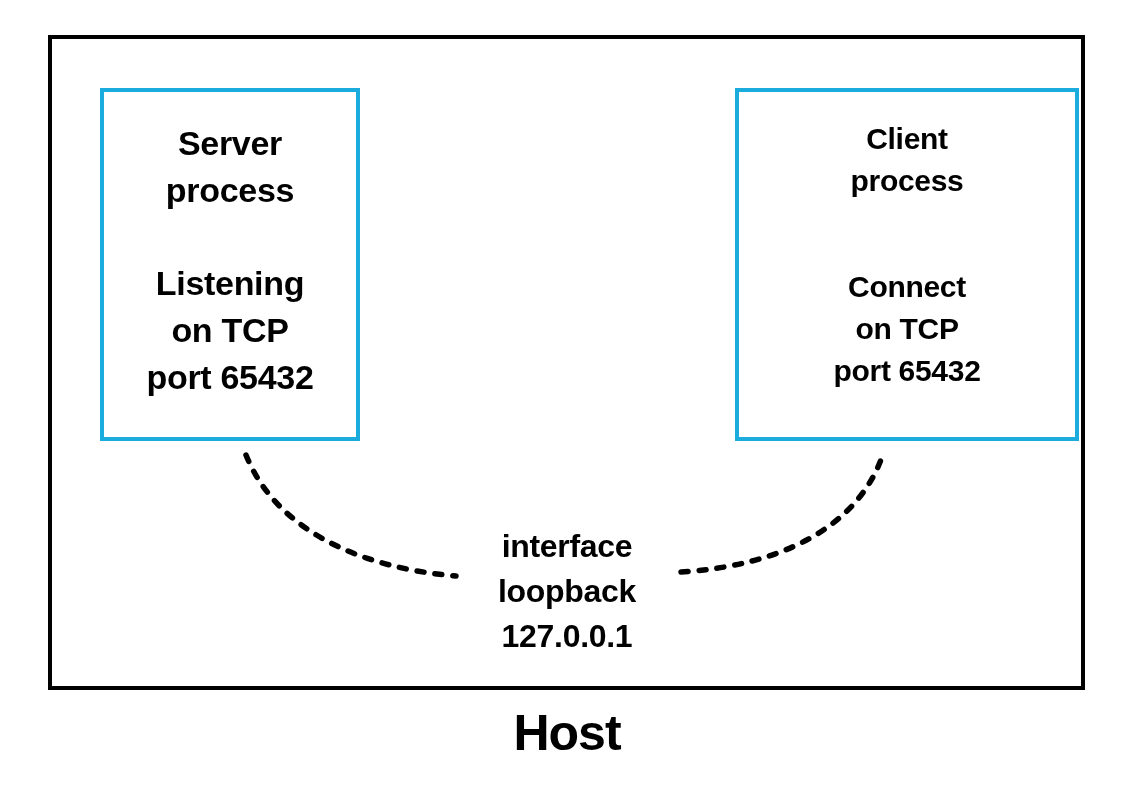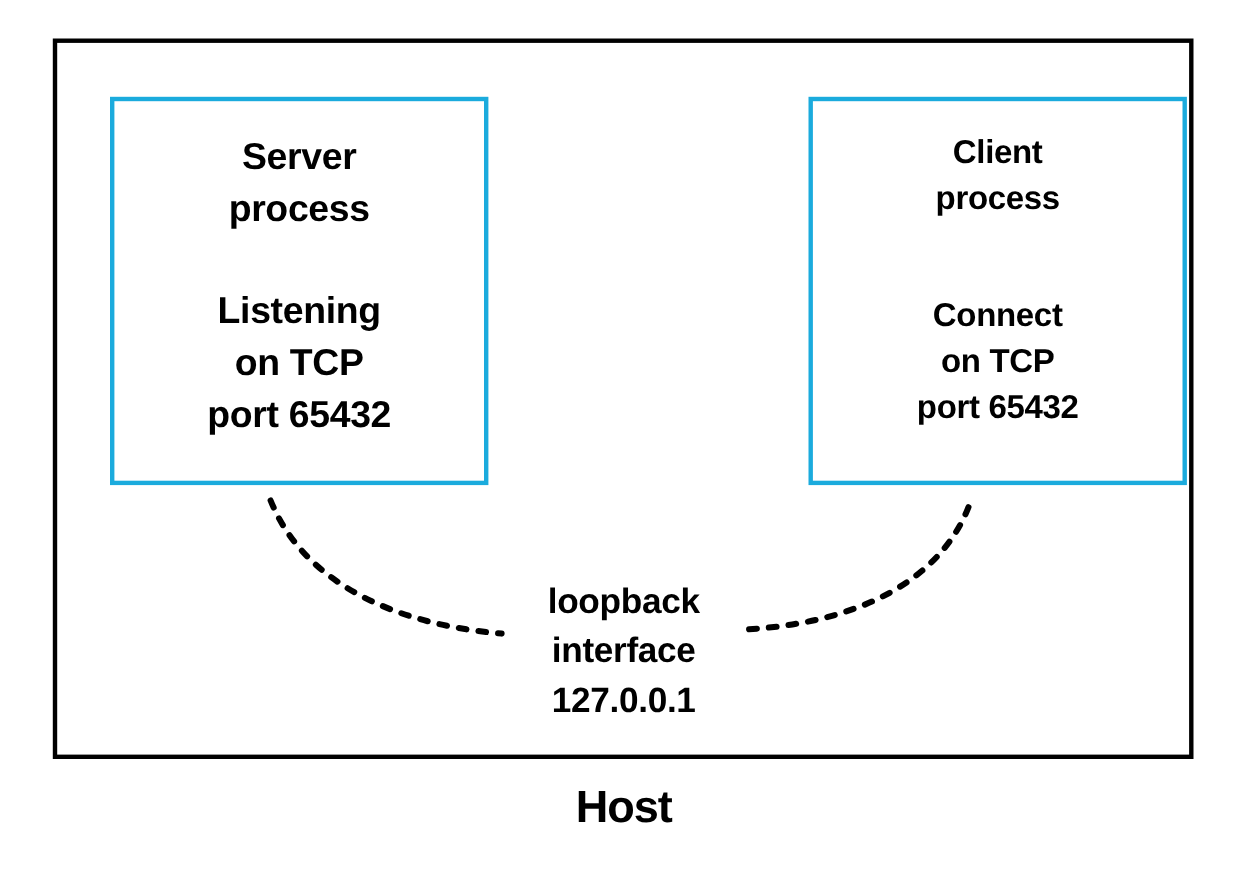--- a/index.html
+++ b/index.html
@@ -38,21 +38,21 @@
     box-sizing: border-box;
     border: 4px solid #1BABDD;
     background: #ffffff;
     text-align: center;
     color: #000000;
     font-weight: bold;
   }
   #server-box {
     left: 100px;
     top: 88px;
-    width: 344px;
+    width: 260px;
     height: 353px;
   }
   #client-box {
     left: 735px;
     top: 88px;
     width: 344px;
     height: 353px;
   }
 
   .proc-para {
@@ -97,21 +97,21 @@
   }
   .loopback-label span { display: block; white-space: nowrap; }
 
   
   .host-label {
     position: absolute;
     left: 0;
     top: 700px;
     width: 1134px;
     text-align: center;
-    font-size: 41px;
+    font-size: 50px;
     line-height: 66px;
     font-weight: bold;
     color: #000000;
     letter-spacing: -1px;
   }
 
   
   #curves {
     position: absolute;
     left: 0;
@@ -158,20 +158,20 @@
       <span class="proc-line">process</span>
     </div>
     <div class="proc-para para-body">
       <span class="proc-line">Connect</span>
       <span class="proc-line">on TCP</span>
       <span class="proc-line">port 65432</span>
     </div>
   </div>
 
   <div class="loopback-label">
+    <span>interface</span>
     <span>loopback</span>
-    <span>interface</span>
     <span>127.0.0.1</span>
   </div>
 
   <div class="host-label">Host</div>
 
 </div>
 
 </body></html>

